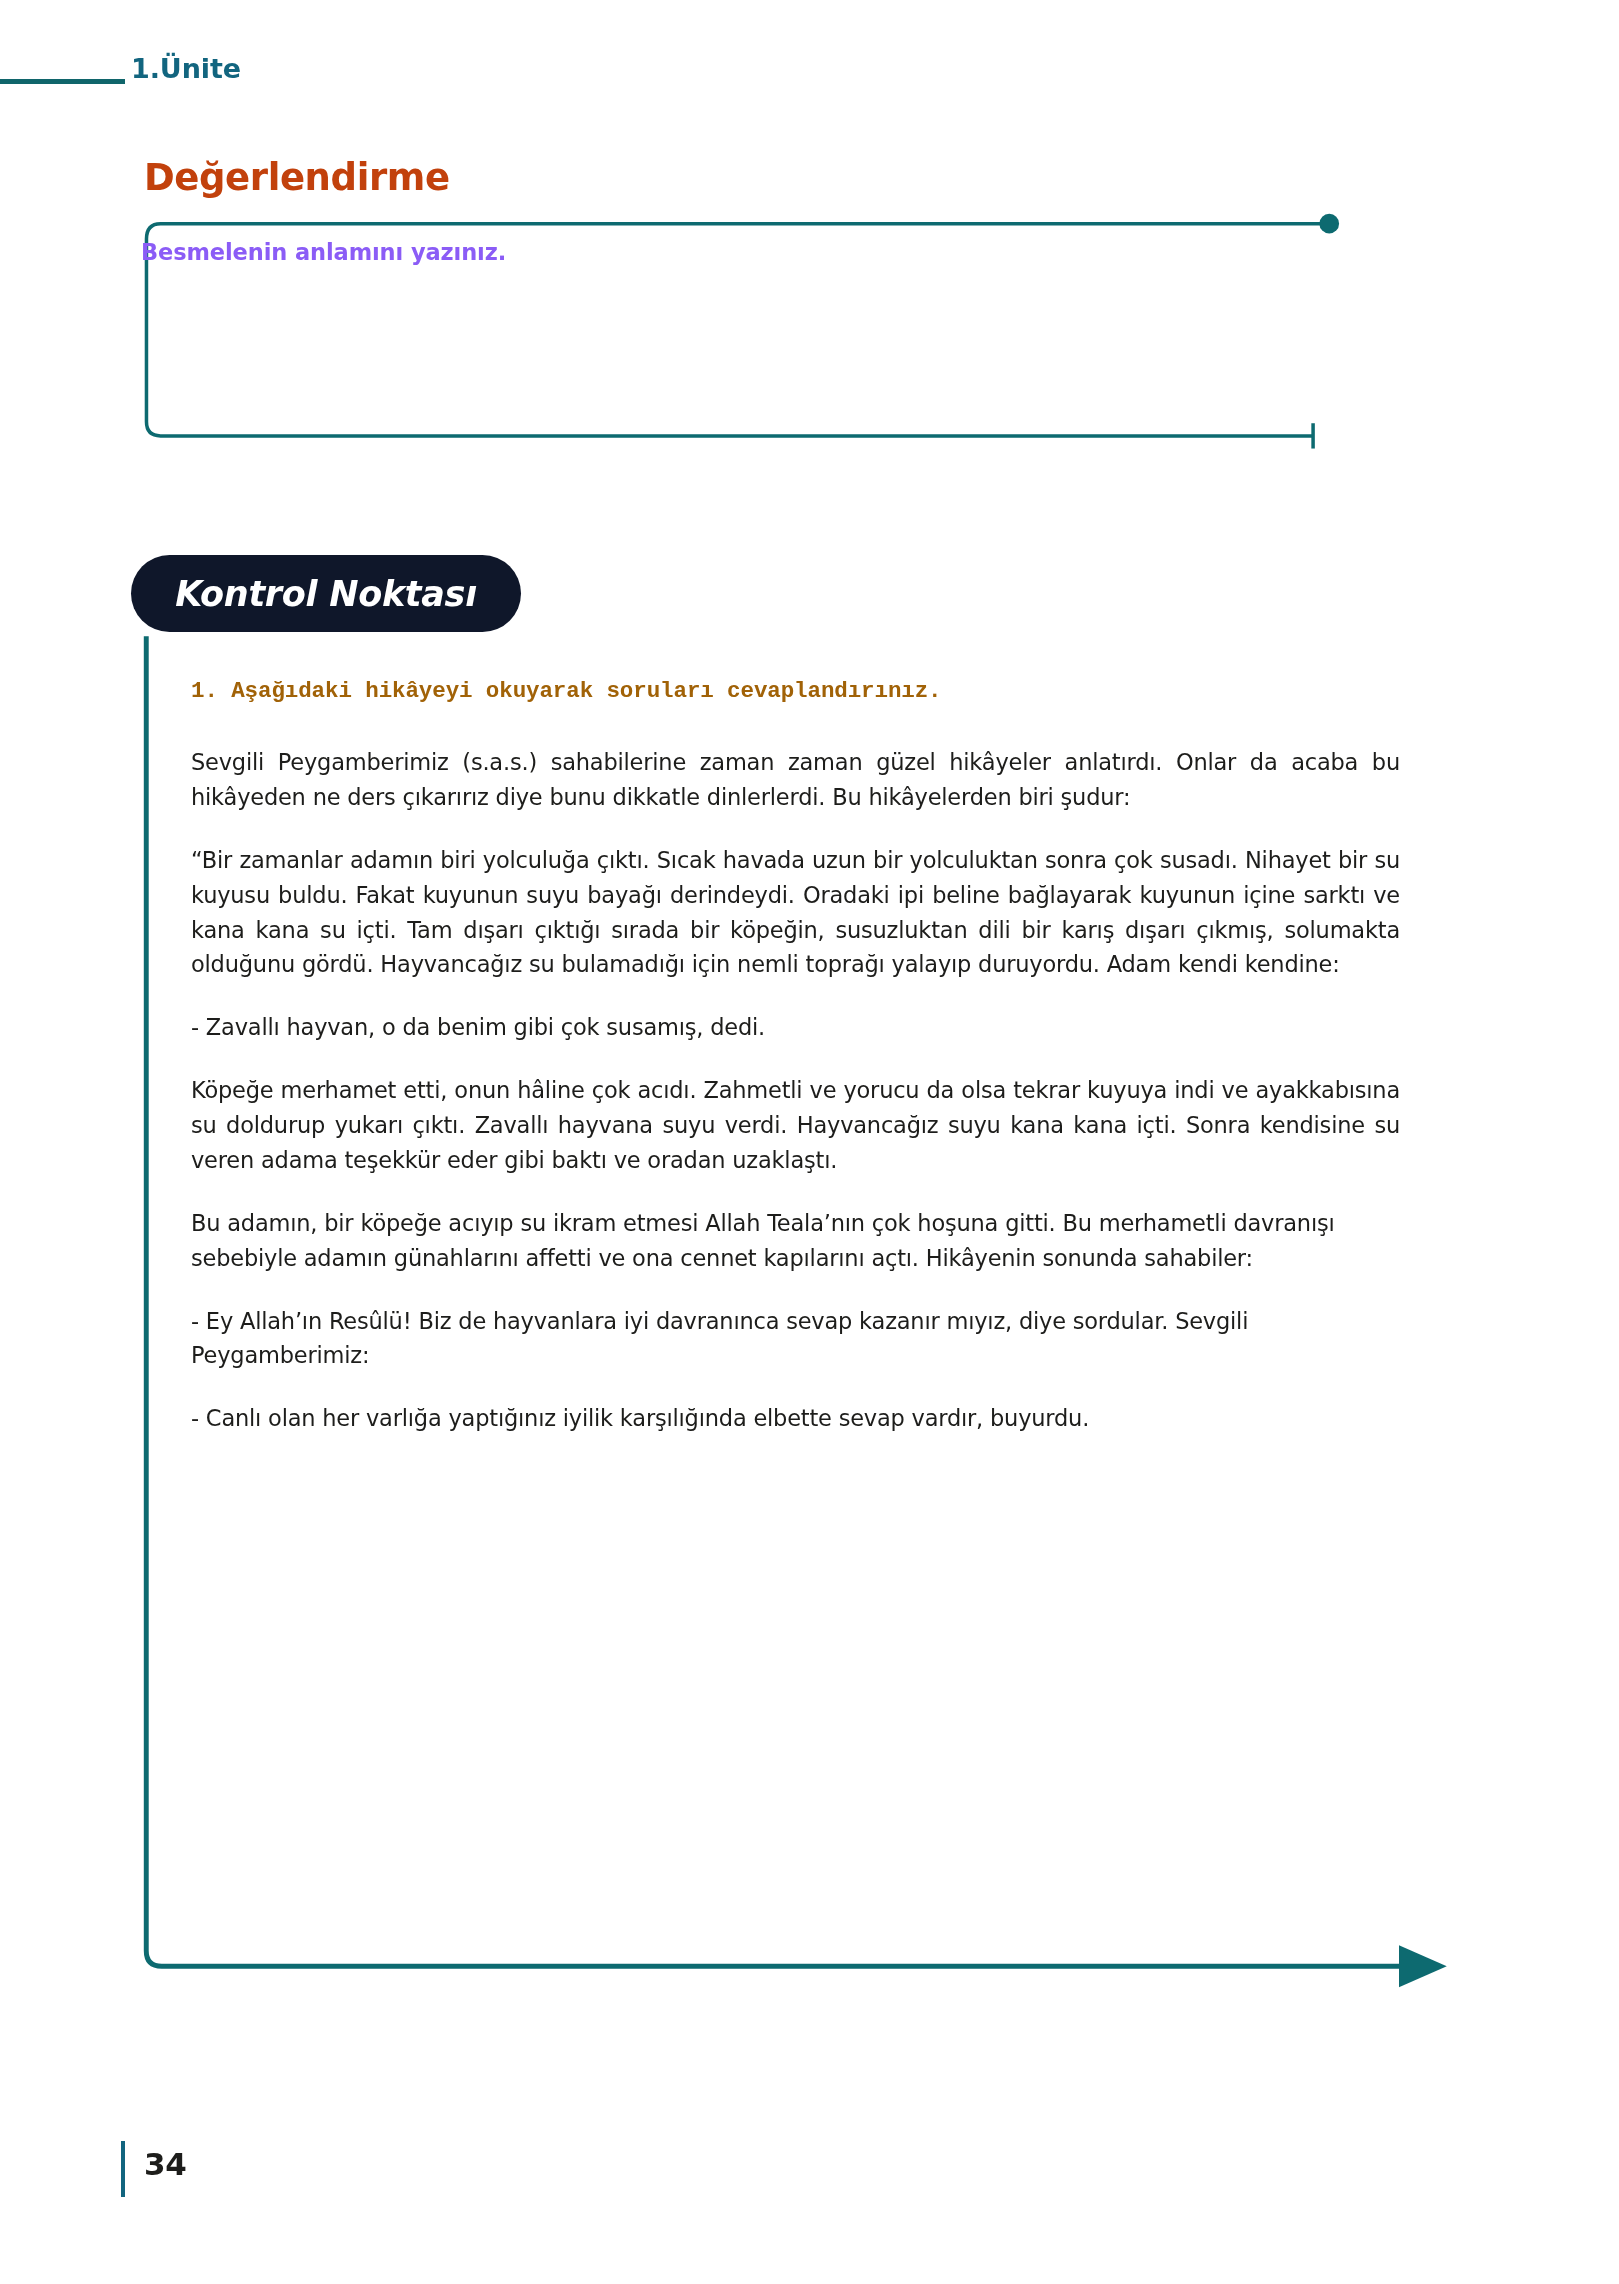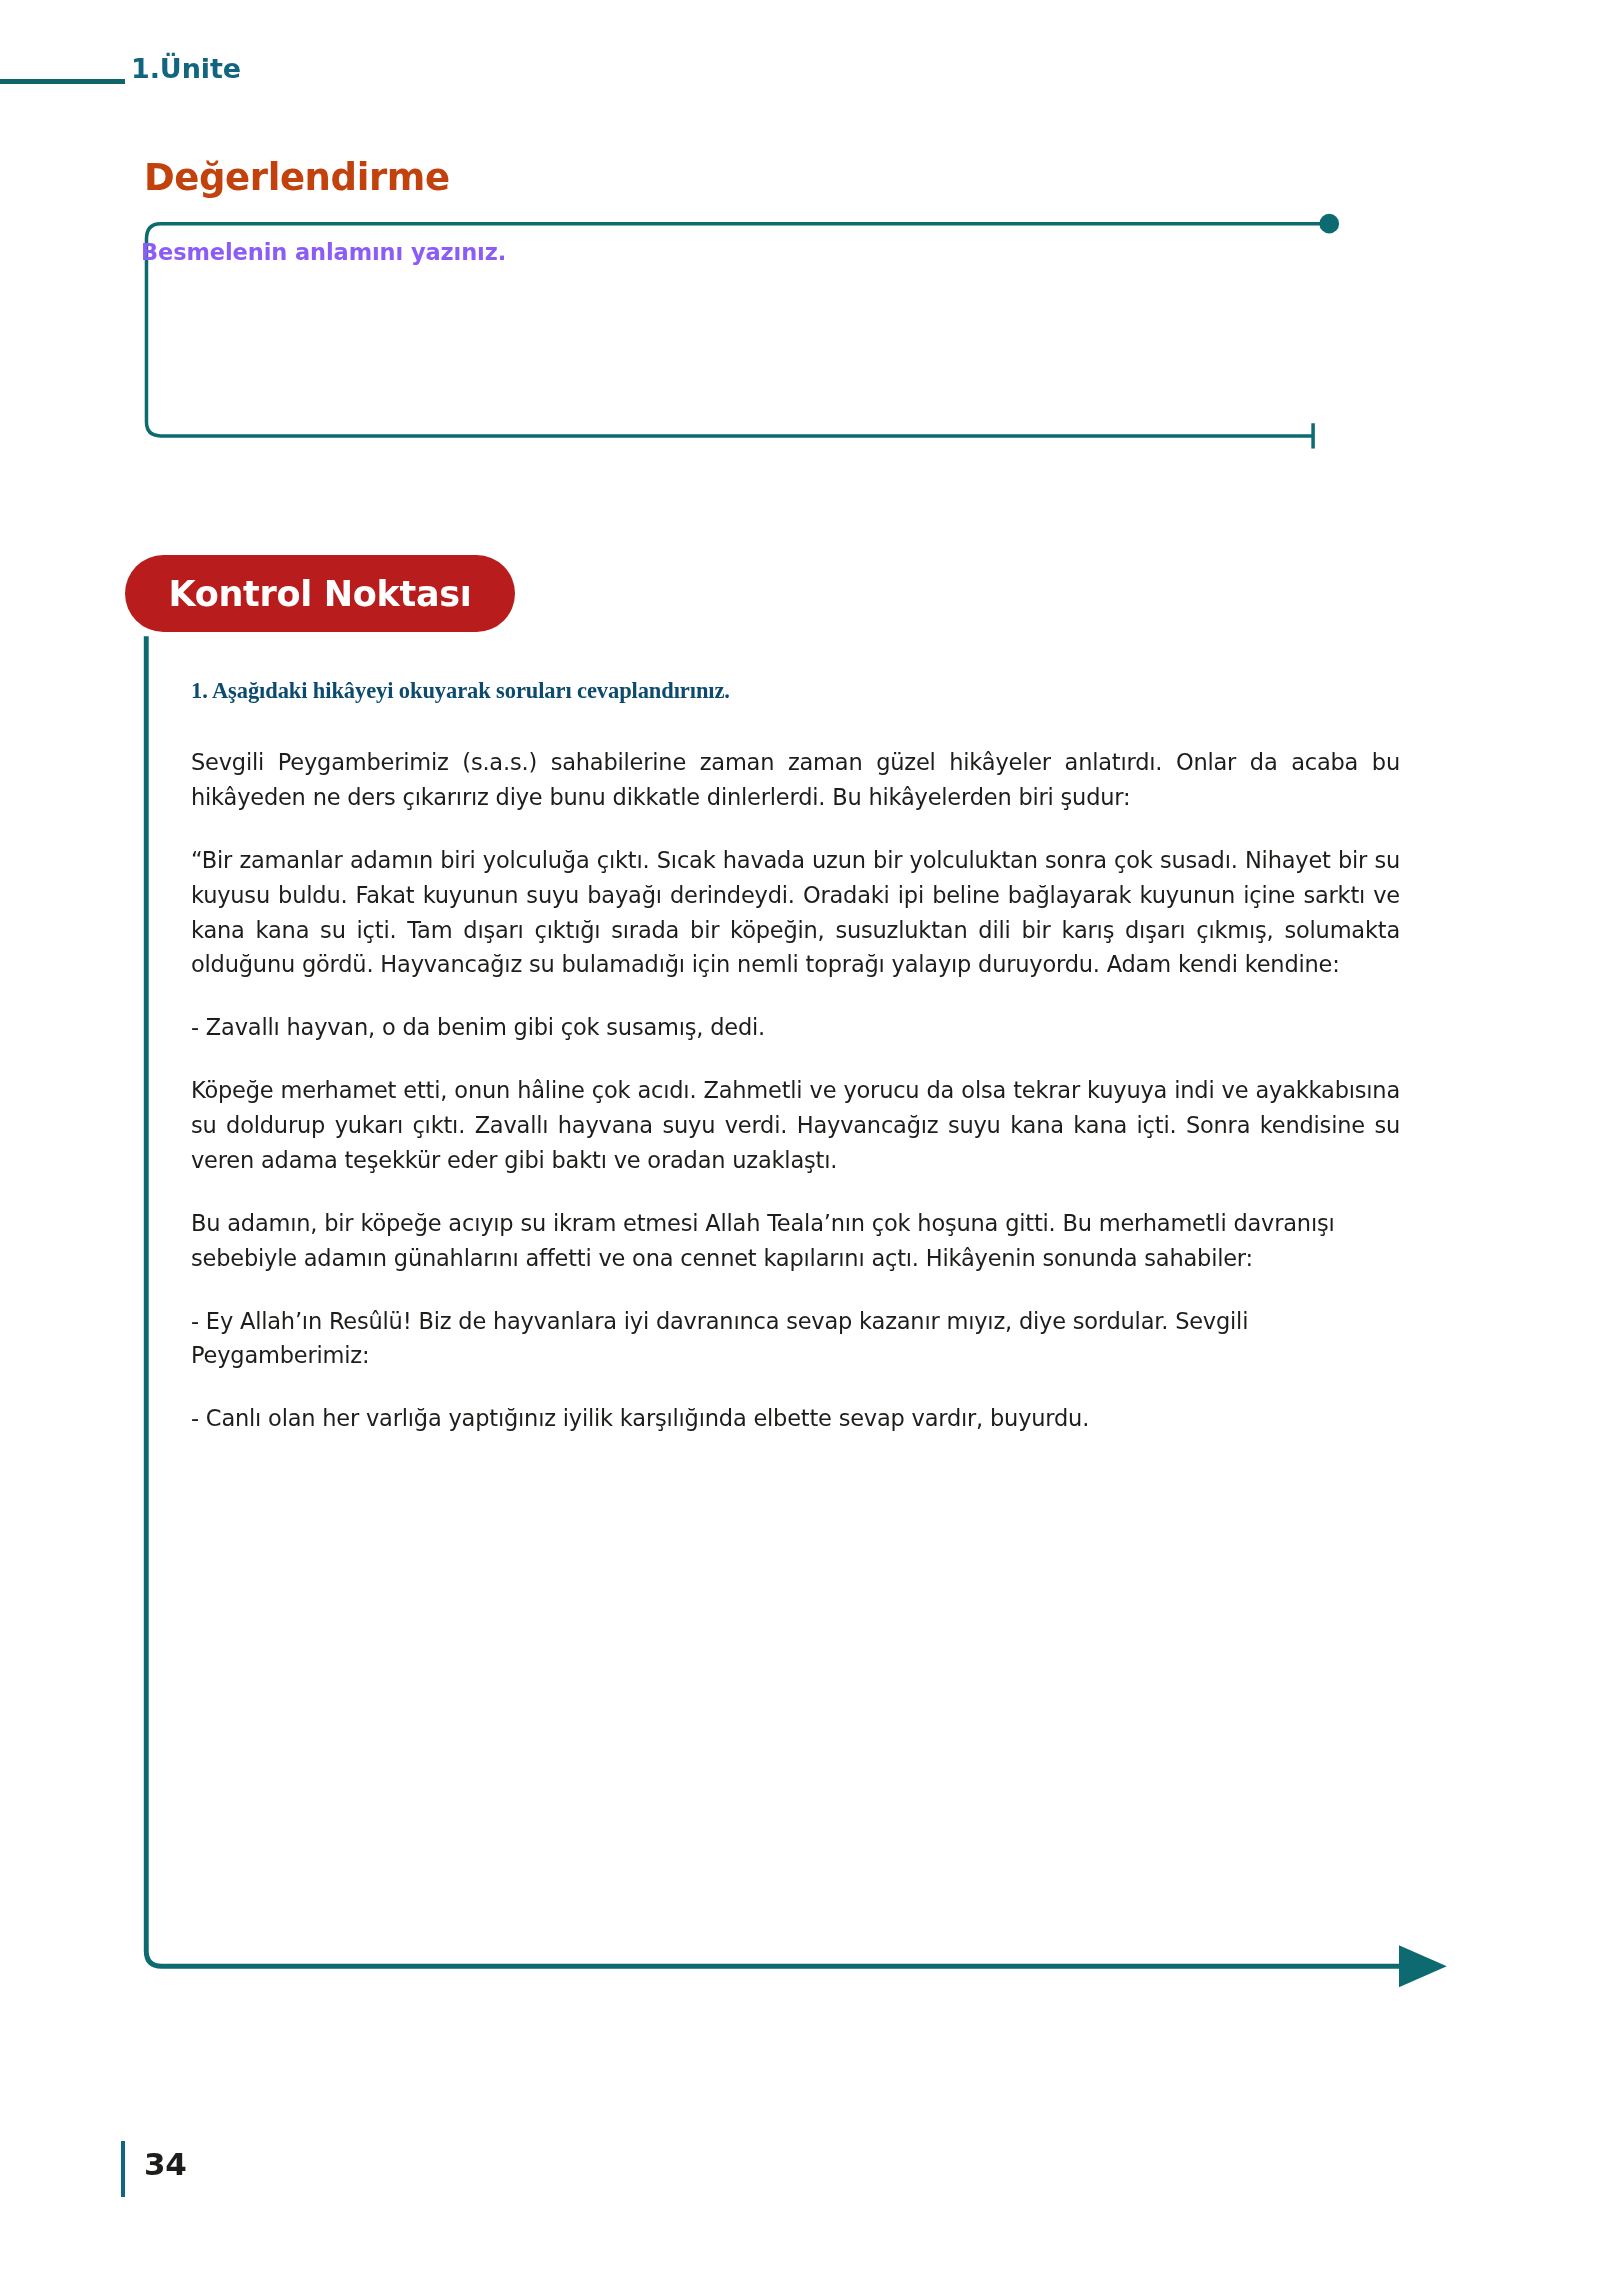--- a/index.html
+++ b/index.html
@@ -82,31 +82,32 @@
     font-size: 22px;
     font-weight: 700;
     line-height: 1.42;
     color: #ed2a26;
     letter-spacing: -0.4px;
   }
 
   
   .kn-tab {
     position: absolute;
-    left: 125px;
+    left: 131px;
     top: 555px;
     min-width: 390px;
     height: 77px;
-    background: #b91c1c;
+    background: #0f172a;
     border-radius: 39px;
     display: flex;
     align-items: center;
     justify-content: center;
     padding: 0 29.5px;
     box-sizing: border-box;
+    font-style: italic;
   }
   .kn-tab-label {
     font-family: "DejaVu Sans", sans-serif;
     font-size: 35px;
     font-weight: 700;
     color: #ffffff;
     letter-spacing: -0.3px;
     white-space: nowrap;
   }
 
@@ -121,24 +122,24 @@
   .kn-bracket svg { display: block; }
 
   
   .kn-body {
     position: absolute;
     left: 191px;
     top: 678px;
     width: 1209px;
   }
   .kn-q {
-    font-family: Liberation Serif, serif;
+    font-family: Liberation Mono, monospace;
     font-size: 22.5px;
     font-weight: 700;
-    color: #0c4a6e;
+    color: #a16207;
     letter-spacing: -0.1px;
     margin: 0 0 41px 0;
   }
   .story-p {
     font-family: "DejaVu Sans", sans-serif;
     font-size: 22.5px;
     font-weight: 400;
     color: #1d1d1b;
     line-height: 1.55;
     text-align: justify;

